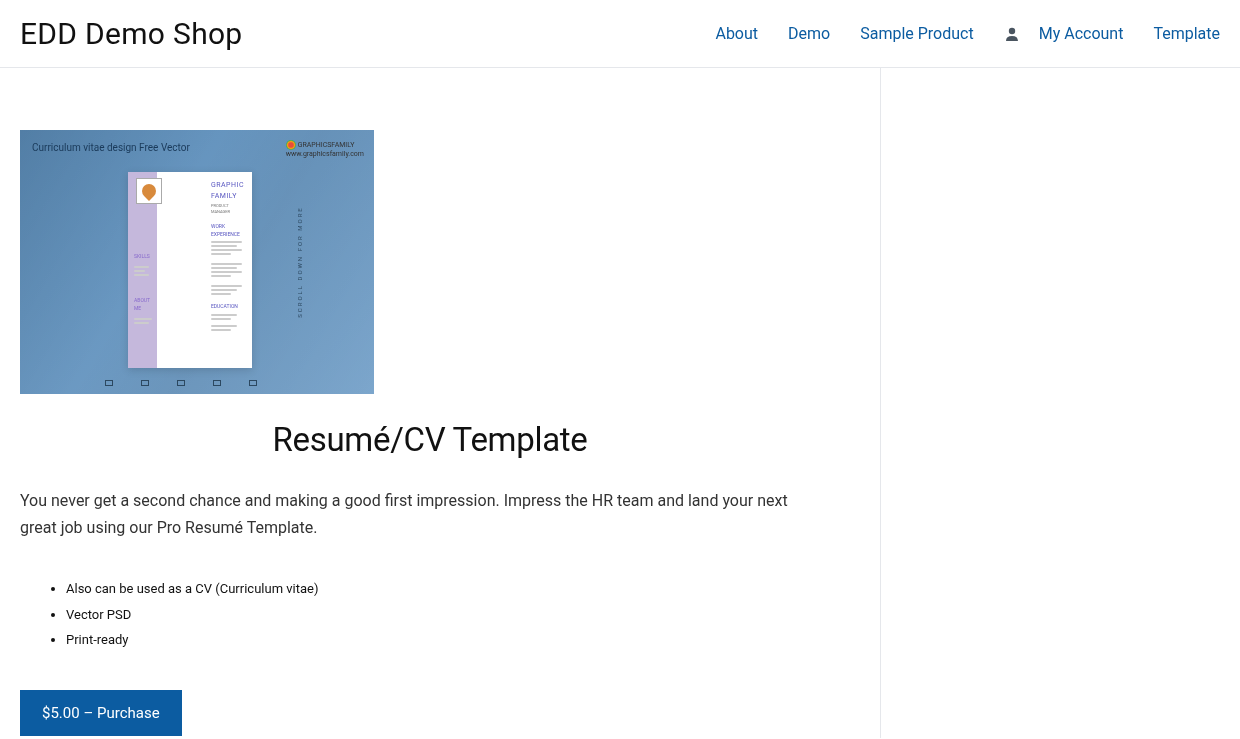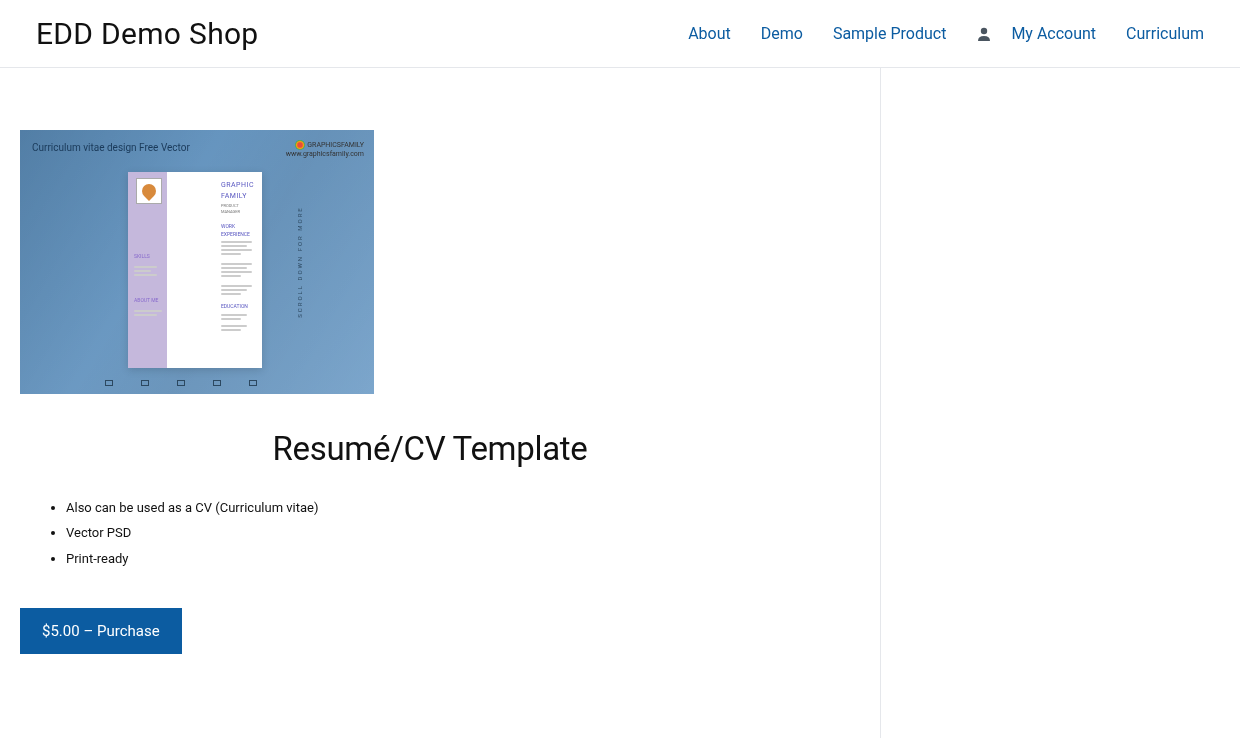--- a/index.html
+++ b/index.html
@@ -11,21 +11,21 @@
 body {
   font-family: -apple-system, BlinkMacSystemFont, "Segoe UI", Roboto, "Helvetica Neue", Arial, sans-serif;
   color: #111;
   background: #fff;
 }
 
 .header {
   display: flex;
   justify-content: space-between;
   align-items: center;
-  padding: 16px 36px;
+  padding: 16px 20px;
   border-bottom: 1px solid #e5e7eb;
 }
 
 .site-title {
   font-size: 30px;
   font-weight: 400;
   color: #111;
   letter-spacing: 0.3px;
 }
 
@@ -70,21 +70,21 @@
   border-left: 1px solid #e5e7eb;
   min-height: 670px;
 }
 
 .product-image {
   width: 354px;
   height: 264px;
   background: linear-gradient(135deg, #5b8cb8 0%, #7ca6cc 100%);
   position: relative;
   overflow: hidden;
-  margin-bottom: 35px;
+  margin-bottom: 26px;
 }
 
 .product-image::before {
   content: "";
   position: absolute;
   top: 0; left: 0; right: 0; bottom: 0;
   background: linear-gradient(120deg, rgba(0,0,0,0.1) 0%, transparent 40%, rgba(0,0,0,0.05) 60%, transparent 100%);
 }
 
 .img-label {
@@ -94,21 +94,20 @@
   font-size: 10px;
   color: #1a3a5a;
 }
 
 .img-badge {
   position: absolute;
   top: 10px;
   right: 10px;
   font-size: 7px;
   color: #333;
-  text-align: right;
 }
 
 .img-badge-logo {
   width: 10px;
   height: 10px;
   border-radius: 50%;
   background: radial-gradient(circle, #e74c3c 30%, #f39c12 50%, #27ae60 70%, #3498db 90%);
   display: inline-block;
   vertical-align: middle;
   margin-right: 2px;
@@ -123,21 +122,21 @@
   font-size: 6px;
   letter-spacing: 2px;
   color: #2c4860;
   white-space: nowrap;
 }
 
 .resume-doc {
   position: absolute;
   left: 108px;
   top: 42px;
-  width: 134px;
+  width: 124px;
   height: 196px;
   background: #fff;
   box-shadow: 0 2px 8px rgba(0,0,0,0.15);
   display: flex;
   gap: 46px;
 }
 
 .resume-left {
   width: 42px;
   background: #c5b8dc;
@@ -287,21 +286,21 @@
     <a href="#">Sample Product</a>
     <a href="#" class="nav-account">
       <span class="user-icon">
         <svg viewBox="0 0 16 16" fill="#4a5560">
             <circle cx="8" cy="5" r="3.2"></circle>
             <path d="M2 15 Q2 10 8 10 Q14 10 14 15 Z"></path>
           </svg>
       </span>
       <span>My Account</span>
     </a>
-    <a href="#">Curriculum</a>
+    <a href="#">Template</a>
   </nav>
 </header>
 
 <div class="main">
   <div class="content">
 
     <div class="product-image">
       <div class="img-label">Curriculum vitae design Free Vector</div>
       <div class="img-badge">
         <span class="img-badge-logo"></span><span>GRAPHICSFAMILY</span><br>
@@ -352,20 +351,21 @@
         <span></span>
         <span></span>
         <span></span>
         <span></span>
         <span></span>
       </div>
     </div>
 
     <h1 class="product-title">Resumé/CV Template</h1>
 
+    <p class="product-desc">You never get a second chance and making a good first impression. Impress the HR team and land your next great job using our Pro Resumé Template.</p>
 
     <ul class="features">
       <li>Also can be used as a CV (Curriculum vitae)</li>
       <li>Vector PSD</li>
       <li>Print-ready</li>
     </ul>
 
     <button class="purchase-btn">$5.00 – Purchase</button>
 
   </div>

